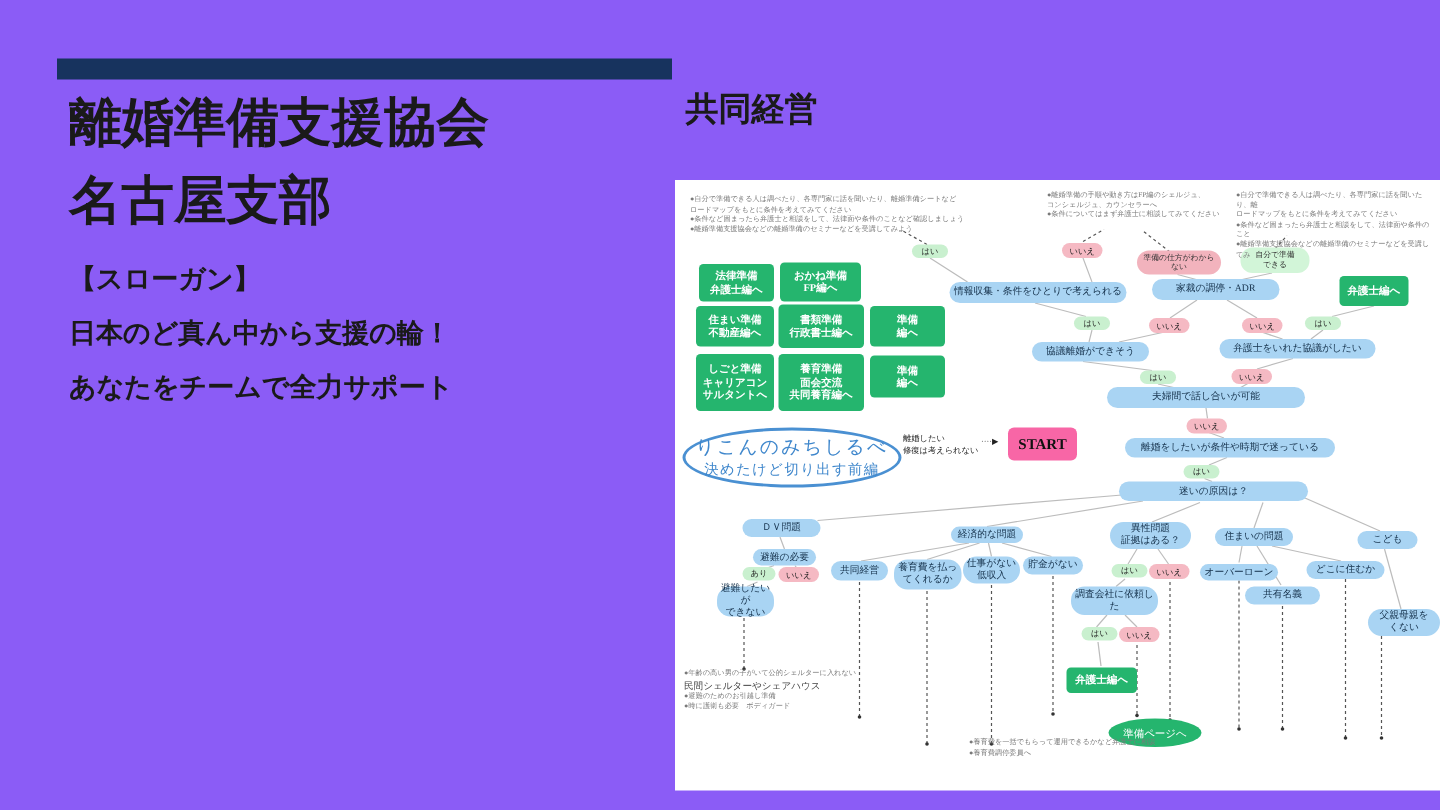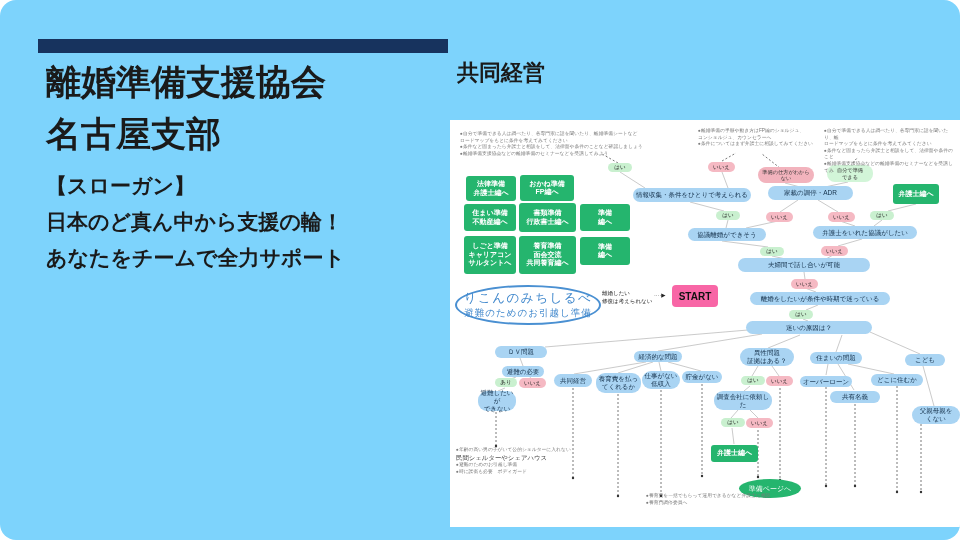--- a/index.html
+++ b/index.html
@@ -1,20 +1,20 @@
 <!DOCTYPE html>
 <html><head>
 <meta charset="utf-8">
 <style>
   html,body{margin:0;padding:0;background:#fff;}
-  #slide{position:relative;width:960px;height:540px;background:#7dd3fc;overflow:hidden;
-         font-family:Liberation Sans, sans-serif;color:#1a1a1a;border-radius:16px;}
+  #slide{position:relative;width:960px;height:540px;background:#8b5cf6;overflow:hidden;
+         font-family:Liberation Serif, serif;color:#1a1a1a;}
   .accent-bar{position:absolute;left:38px;top:39px;width:410px;height:14px;background:#17335e;}
   .title{position:absolute;left:46px;top:56px;font-size:35px;font-weight:700;line-height:52px;white-space:pre-line;}
-  .slogan{position:absolute;left:46px;top:168px;font-size:21px;font-weight:700;line-height:36px;white-space:pre-line;}
+  .slogan{position:absolute;left:46px;top:168px;font-size:18px;font-weight:700;line-height:36px;white-space:pre-line;}
   .bodytext{position:absolute;left:46px;top:332px;font-size:16px;line-height:31px;white-space:pre-line;}
   .section-title{position:absolute;left:457px;top:58px;font-size:22px;font-weight:700;}
   .panel{position:absolute;left:450px;top:104px;width:612px;height:407px;background:#ffffff;overflow:hidden;margin-top:16px;}
   .panel svg{position:absolute;left:0;top:0;}
   .fc{position:absolute;display:flex;align-items:center;justify-content:center;text-align:center;white-space:pre-line;box-sizing:border-box;}
   .fc-btn{background:#25b56e;color:#fff;font-weight:700;font-size:7px;line-height:8.5px;border-radius:3px;}
   .fc-blue{background:#a9d4f3;color:#14304a;font-size:6.5px;line-height:8px;border-radius:9px;}
   .fc-hai{background:#c9f0cf;color:#222;font-size:5.5px;border-radius:6px;width:24px;height:9px;}
   .fc-iie{background:#f5b9c3;color:#222;font-size:5.5px;border-radius:6px;width:27px;height:10px;}
   .fc-pillg{background:#d2f5d8;color:#333;font-size:5.2px;line-height:6.5px;border-radius:8px;}
@@ -124,21 +124,21 @@
       <div class="fc fc-btn" style="left: 14px; top: 116px; width: 52px; height: 38px;">しごと準備
 キャリアコン
 サルタントへ</div>
       <div class="fc fc-btn" style="left: 69px; top: 116px; width: 57px; height: 38px;">養育準備
 面会交流
 共同養育編へ</div>
       <div class="fc fc-btn" style="left: 130px; top: 117px; width: 50px; height: 28px;">準備
 編へ</div>
       <div class="fc fc-btn" style="left: 443px; top: 64px; width: 46px; height: 20px;">弁護士編へ</div>
       <div class="fc fc-btn" style="left: 261px; top: 325px; width: 47px; height: 17px;">弁護士編へ</div>
-      <div class="fc fc-ovalo" style="left: 5px; top: 165px; width: 146px; height: 40px;"><span class="l1">りこんのみちしるべ</span><span class="l2">避難のためのお引越し準備</span></div>
+      <div class="fc fc-ovalo" style="left: 5px; top: 165px; width: 146px; height: 40px;"><span class="l1">りこんのみちしるべ</span><span class="l2">決めたけど切り出す前編</span></div>
       <div class="fc fc-label" style="left: 152px; top: 170px; width: 60px; height: 16px;">離婚したい
 修復は考えられない</div>
       <div class="fc fc-label" style="left: 204px; top: 172px; width: 18px; height: 8px;">····▶</div>
       <div class="fc fc-start" style="left: 222px; top: 165px; width: 46px; height: 22px;">START</div>
       <div class="fc fc-blue" style="left: 183px; top: 68px; width: 118px; height: 14px;">情報収集・条件をひとりで考えられる</div>
       <div class="fc fc-blue" style="left: 318px; top: 66px; width: 85px; height: 14px;">家裁の調停・ADR</div>
       <div class="fc fc-blue" style="left: 238px; top: 108px; width: 78px; height: 13px;">協議離婚ができそう</div>
       <div class="fc fc-blue" style="left: 363px; top: 106px; width: 104px; height: 13px;">弁護士をいれた協議がしたい</div>
       <div class="fc fc-blue" style="left: 288px; top: 138px; width: 132px; height: 14px;">夫婦間で話し合いが可能</div>
       <div class="fc fc-blue" style="left: 300px; top: 172px; width: 140px; height: 13px;">離婚をしたいが条件や時期で迷っている</div>

